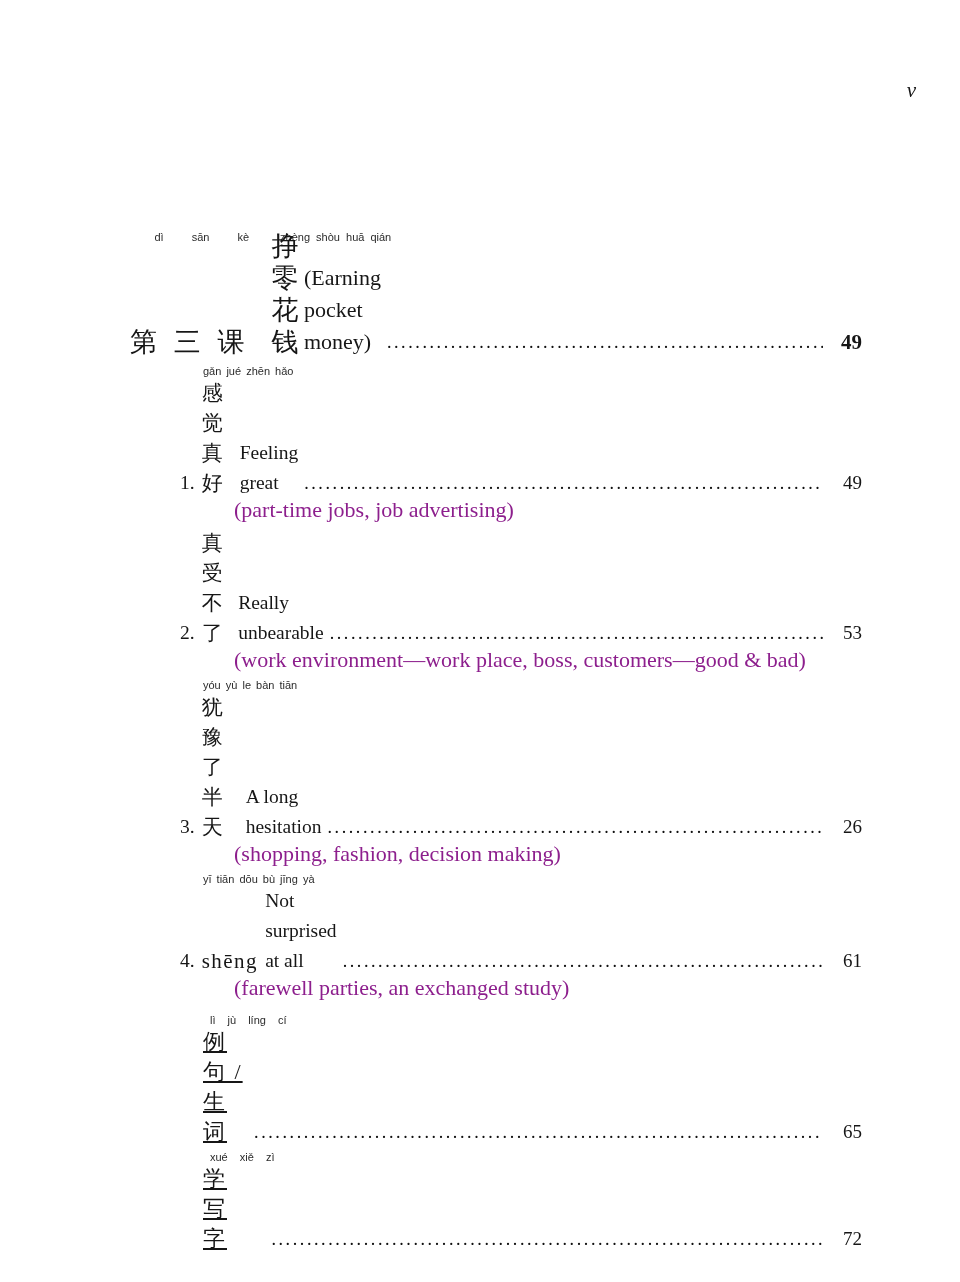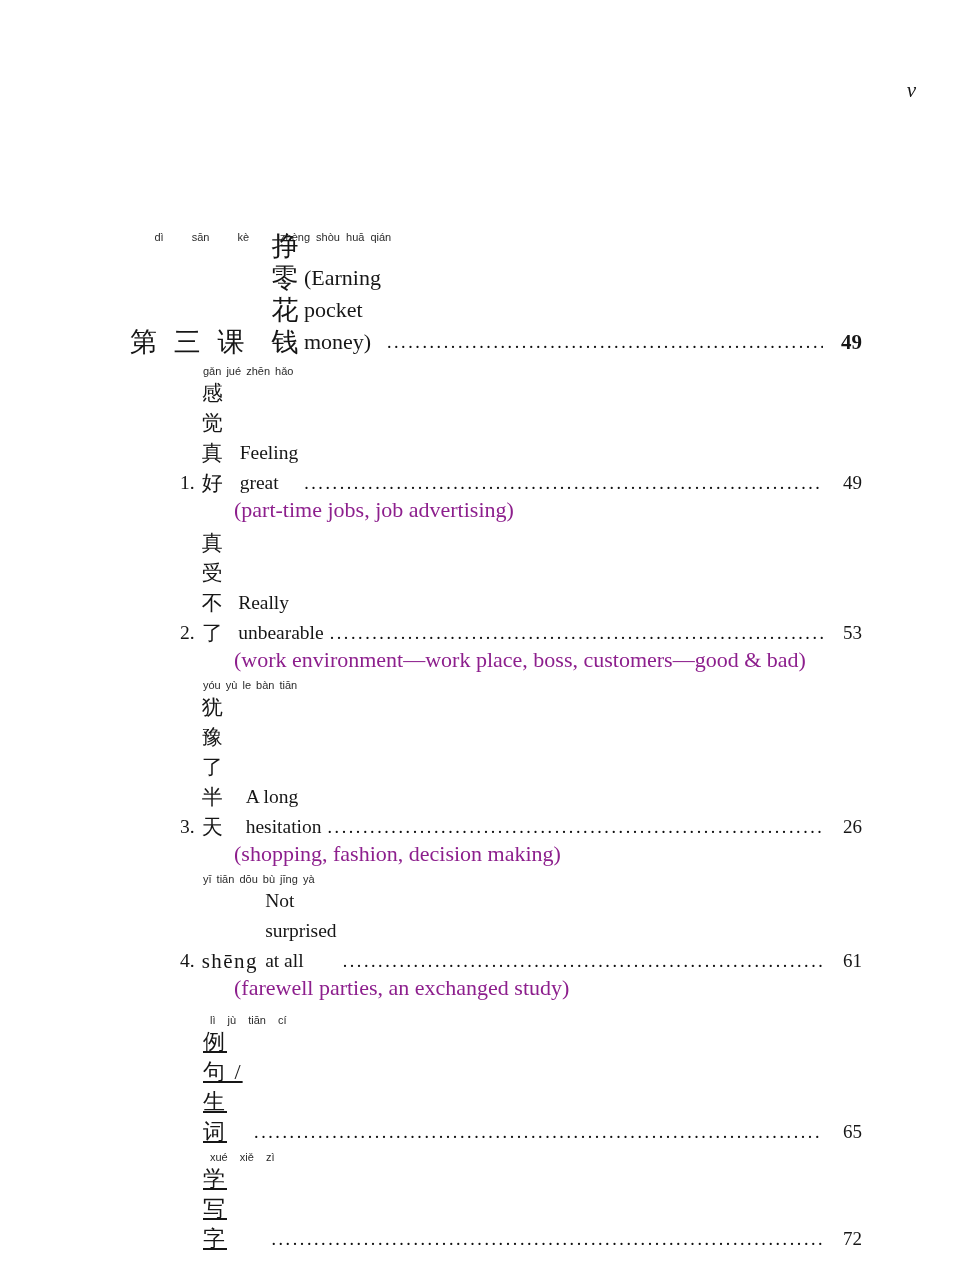--- a/index.html
+++ b/index.html
@@ -125,21 +125,21 @@
         <span class="num">4.</span>
         <span class="cn cn-item">shēng</span>
         <span class="en">Not surprised at all</span>
         <span class="dots"></span>
         <span class="page-num">61</span>
       </div>
       <div class="topics">(farewell parties, an exchanged study)</div>
     </div>
 
     <div class="extra first">
-      <div class="py-line">lì jù tiān cí</div>
+      <div class="py-line">lì jù líng cí</div>
       <div class="row">
         <span class="cn cn-item">例句 / 生词</span>
         <span class="dots"></span>
         <span class="page-num">65</span>
       </div>
     </div>
 
     <div class="extra second">
       <div class="py-line">xué xiě zì</div>
       <div class="row">

